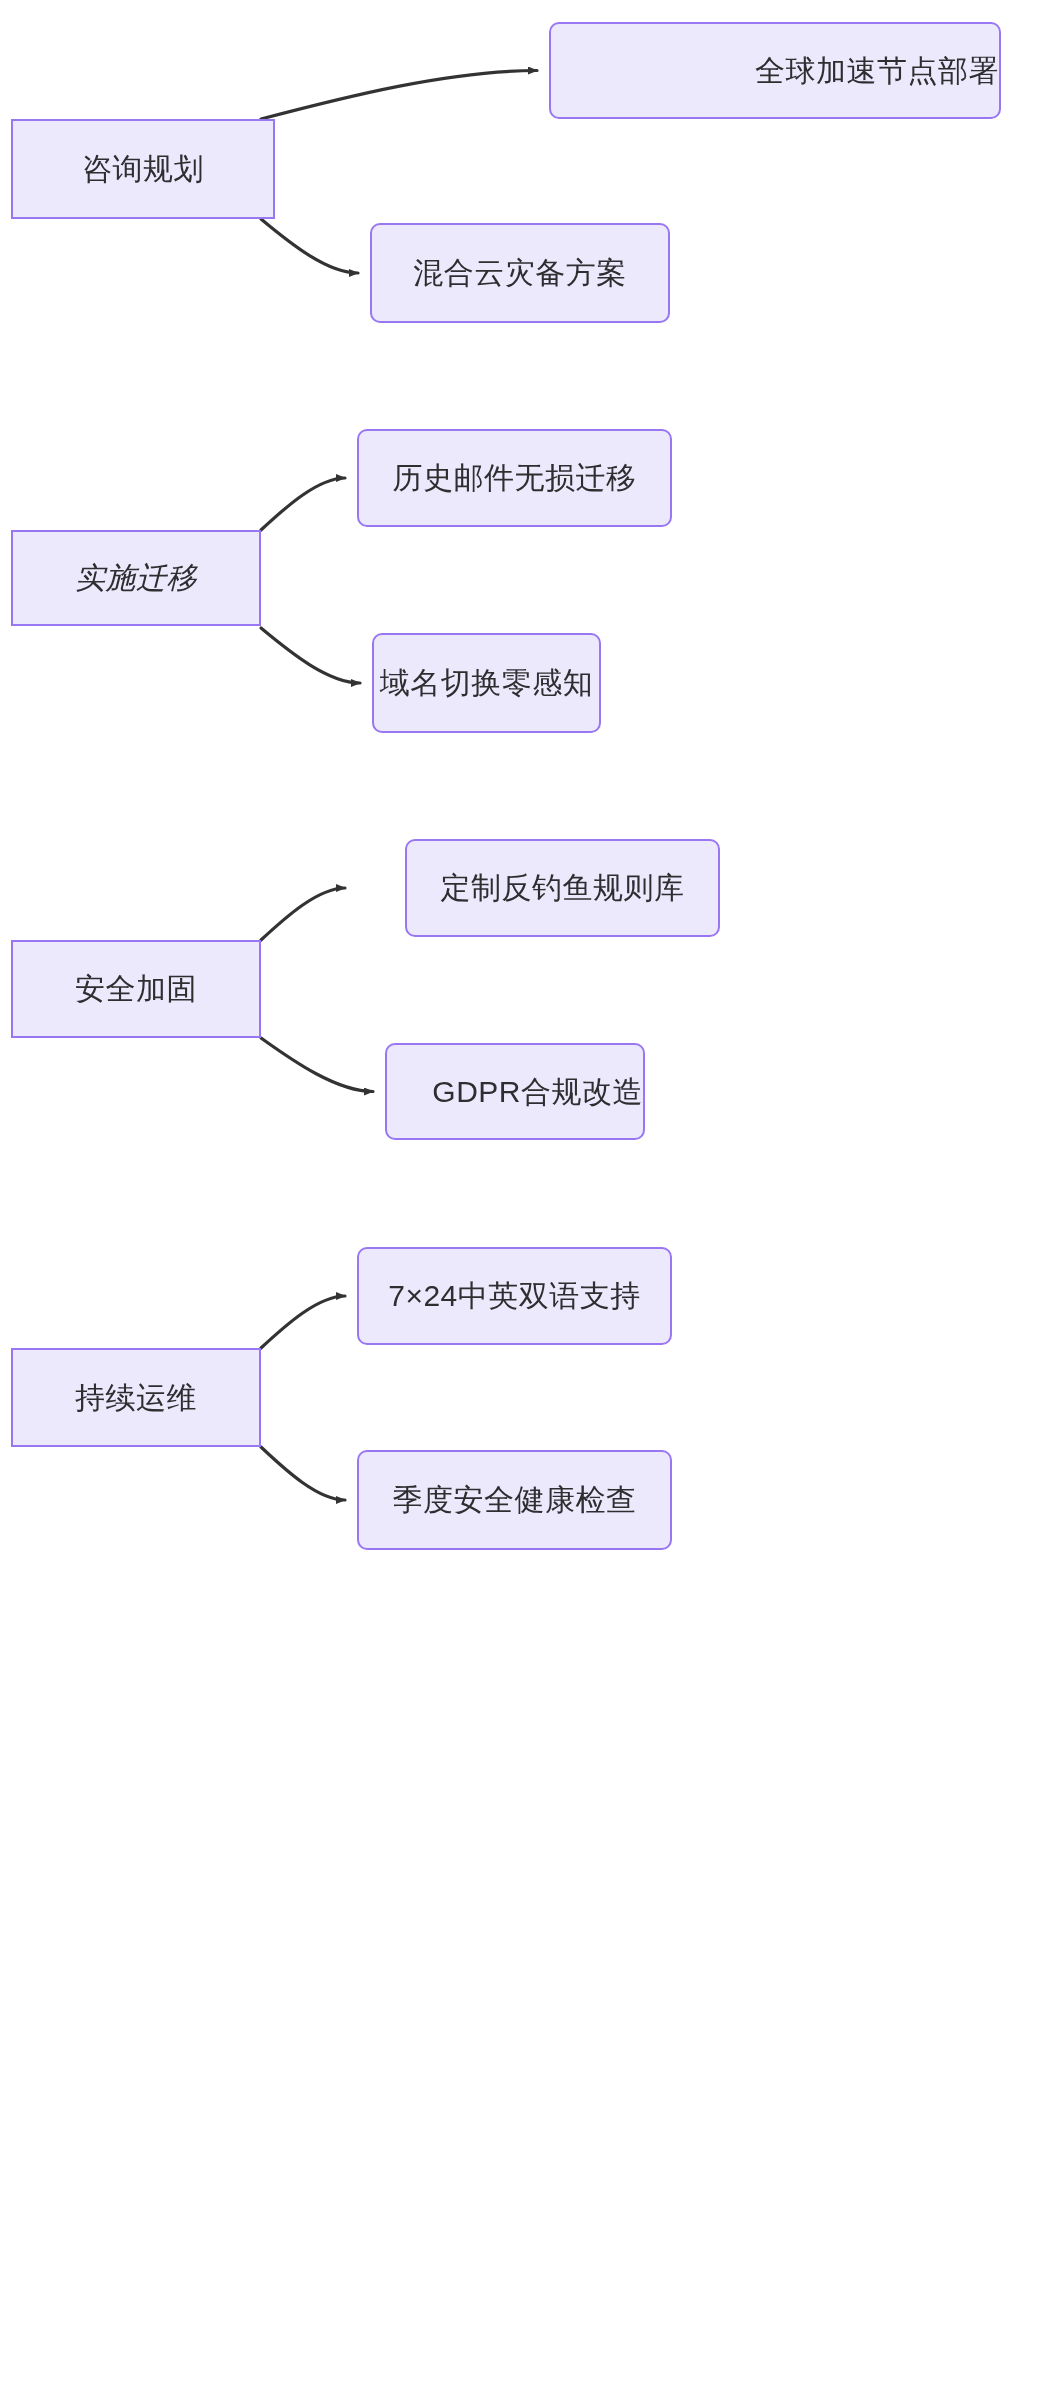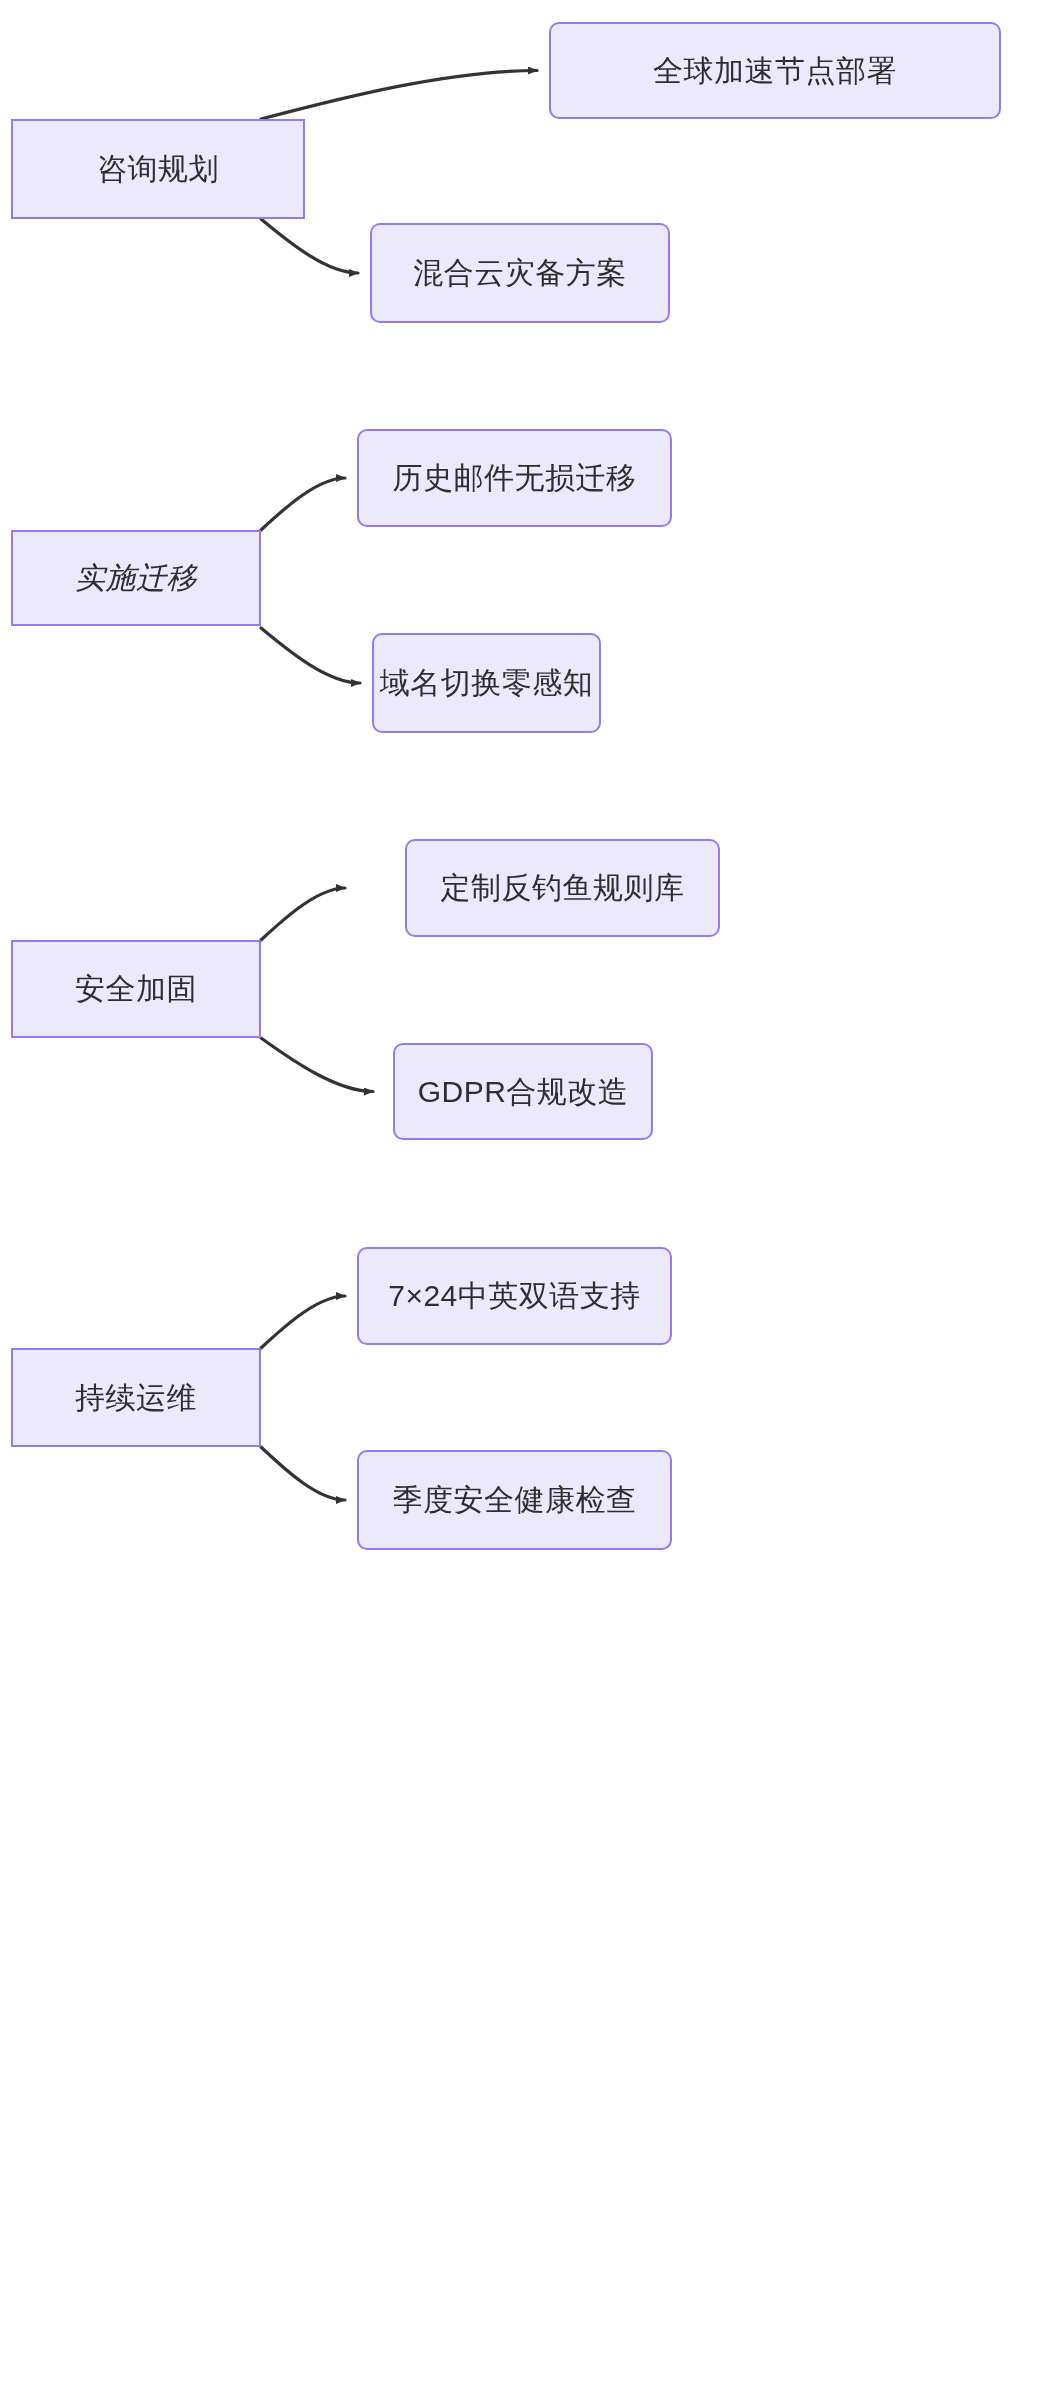--- a/index.html
+++ b/index.html
@@ -64,24 +64,24 @@
         <path d="M 261,219 C 290.1,243.3 326.96000000000004,273 358,273" marker-end="url(#arrowhead)"></path>
         <path d="M 261,530 C 286.2,506.6 318.12,478 345,478" marker-end="url(#arrowhead)"></path>
         <path d="M 261,628 C 290.7,652.75 328.32,683 360,683" marker-end="url(#arrowhead)"></path>
         <path d="M 261,940 C 286.2,916.6 318.12,888 345,888" marker-end="url(#arrowhead)"></path>
         <path d="M 261,1038 C 294.6,1062.075 337.16,1091.5 373,1091.5" marker-end="url(#arrowhead)"></path>
         <path d="M 261,1348 C 286.2,1324.6 318.12,1296 345,1296" marker-end="url(#arrowhead)"></path>
         <path d="M 261,1447 C 286.2,1470.85 318.12,1500 345,1500" marker-end="url(#arrowhead)"></path>
       </g>
   </svg>
 
-  <div class="node stage" style="left: 11px; top: 119px; width: 294px; height: 100px;">
+  <div class="node stage" style="left: 11px; top: 119px; width: 264px; height: 100px;">
     <span class="node-label">咨询规划</span>
   </div>
-  <div class="node task" style="left: 549px; top: 22px; width: 452px; height: 97px;">
+  <div class="node task" style="left: 549px; top: 22px; width: 452px; height: 97px; justify-content: flex-end;">
     <span class="node-label">全球加速节点部署</span>
   </div>
   <div class="node task" style="left: 370px; top: 223px; width: 300px; height: 100px;">
     <span class="node-label">混合云灾备方案</span>
   </div>
 
   <div class="node stage" style="left: 11px; top: 530px; width: 250px; height: 96px; font-style: italic;">
     <span class="node-label">实施迁移</span>
   </div>
   <div class="node task" style="left: 357px; top: 429px; width: 315px; height: 98px;">
@@ -90,21 +90,21 @@
   <div class="node task" style="left: 372px; top: 633px; width: 229px; height: 100px;">
     <span class="node-label">域名切换零感知</span>
   </div>
 
   <div class="node stage" style="left: 11px; top: 940px; width: 250px; height: 98px;">
     <span class="node-label">安全加固</span>
   </div>
   <div class="node task" style="left: 357px; top: 839px; width: 315px; height: 98px; margin-left: 48px;">
     <span class="node-label">定制反钓鱼规则库</span>
   </div>
-  <div class="node task" style="left: 393px; top: 1043px; width: 260px; height: 97px;">
+  <div class="node task" style="left: 385px; top: 1043px; width: 260px; height: 97px; justify-content: flex-end;">
     <span class="node-label">GDPR合规改造</span>
   </div>
 
   <div class="node stage" style="left: 11px; top: 1348px; width: 250px; height: 99px;">
     <span class="node-label">持续运维</span>
   </div>
   <div class="node task" style="left: 357px; top: 1247px; width: 315px; height: 98px;">
     <span class="node-label">7×24中英双语支持</span>
   </div>
   <div class="node task" style="left: 357px; top: 1450px; width: 315px; height: 100px;">

